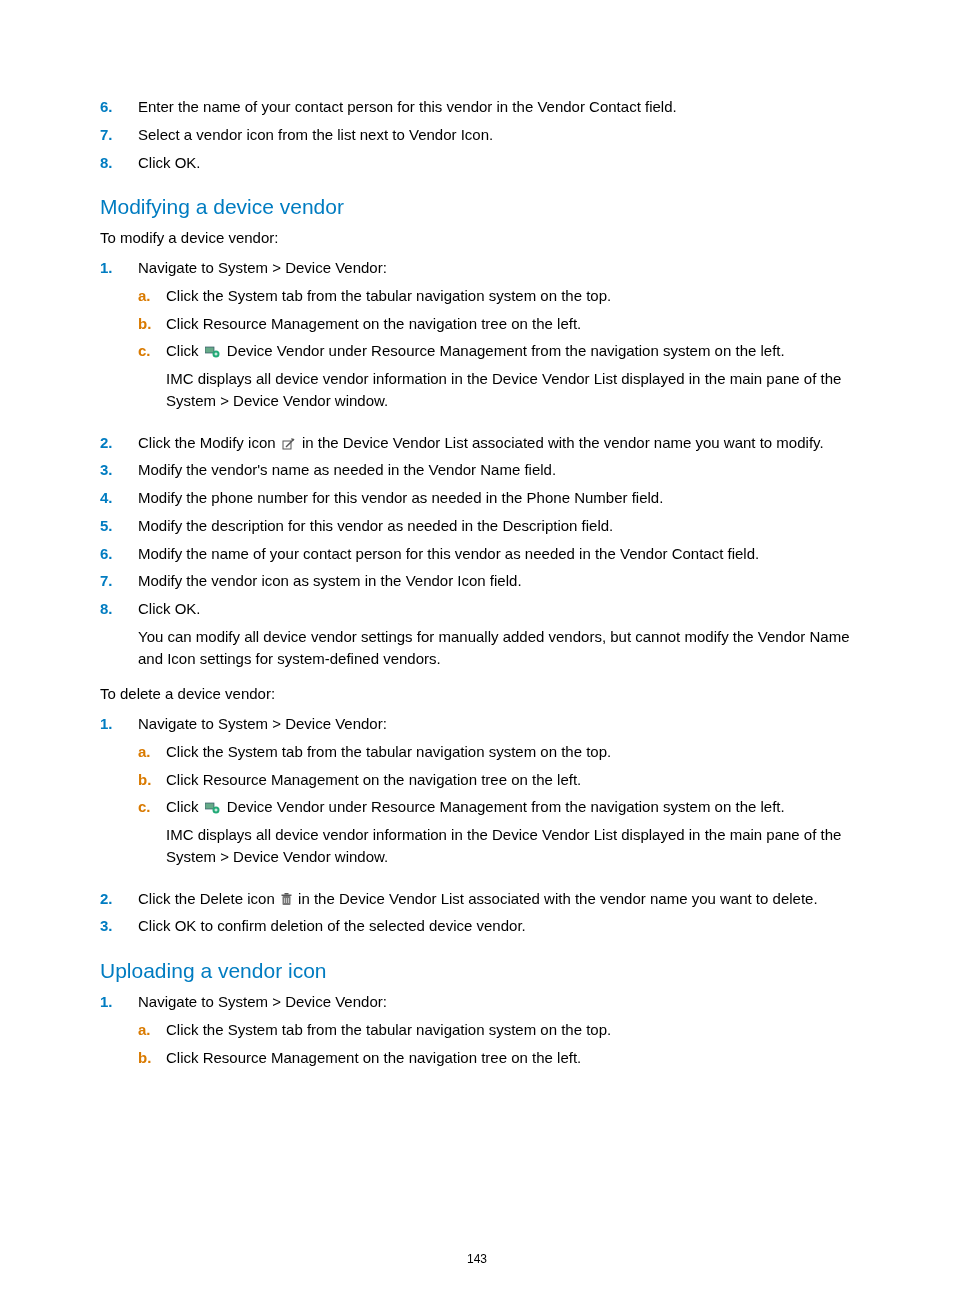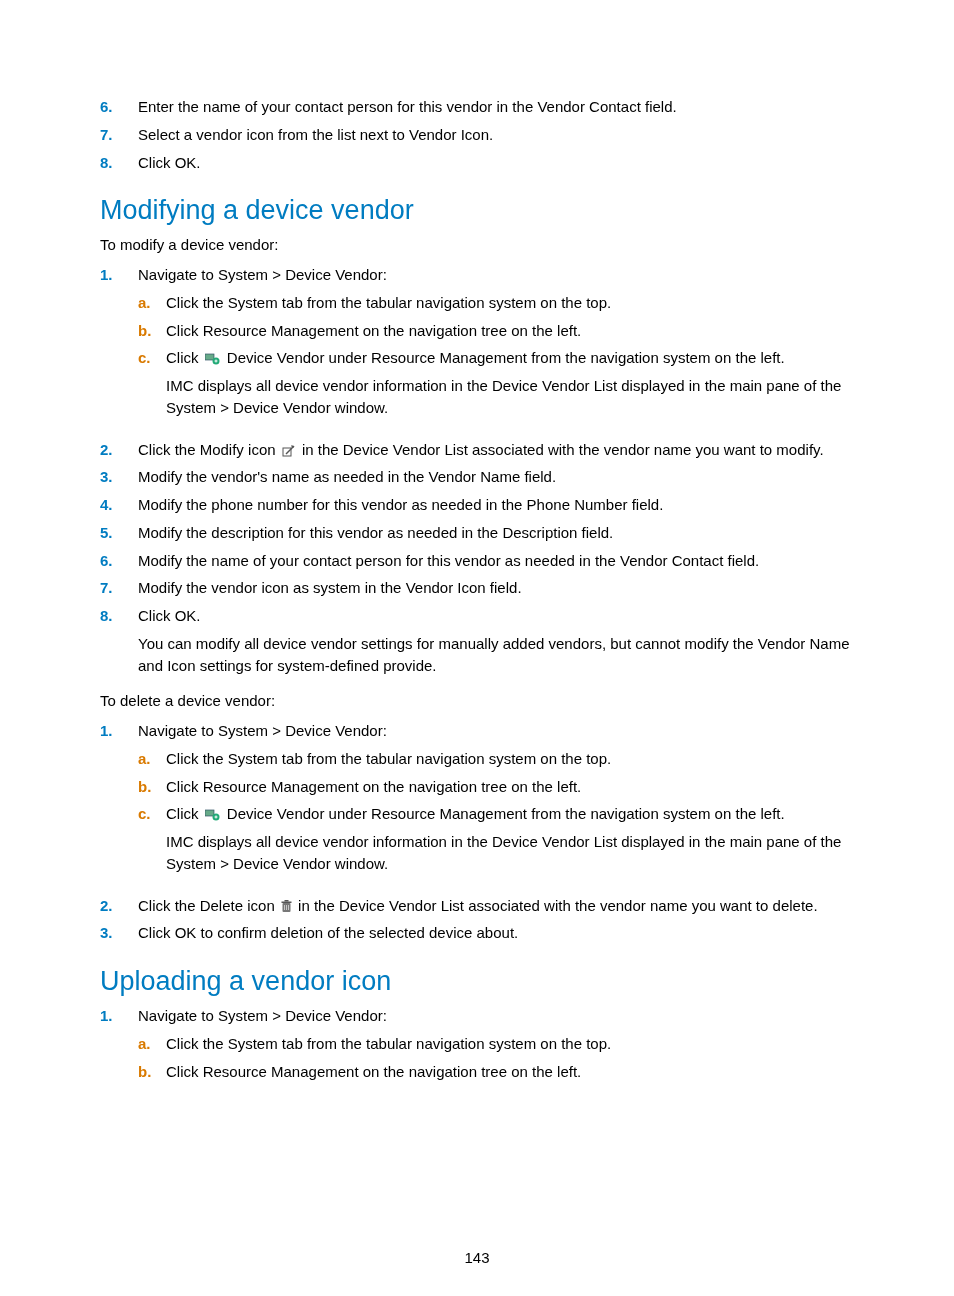--- a/index.html
+++ b/index.html
@@ -12,21 +12,21 @@
   }
   .page {
     width: 954px;
     min-height: 1296px;
     padding: 90px 100px 40px 100px;
     box-sizing: border-box;
     position: relative;
   }
   h2 {
     font-family: Arial, Helvetica, sans-serif;
-    font-size: 27px;
+    font-size: 21px;
     font-weight: normal;
     color: #007cc1;
     margin: 22px 0 8px 0;
   }
   p {
     margin: 6px 0 8px 0;
     line-height: 1.45;
   }
   ol.num {
     list-style: none;
@@ -68,21 +68,21 @@
   a.link {
     color: #007cc1;
     text-decoration: none;
   }
   .pagenum {
     position: absolute;
     bottom: 30px;
     left: 0;
     width: 100%;
     text-align: center;
-    font-size: 15px;
+    font-size: 12px;
   }
   svg.icon {
     vertical-align: middle;
     margin: 0 2px;
   }
 </style>
 </head>
 <body>
 
 <div class="page">
@@ -169,21 +169,21 @@
         <span class="body"><span>Modify the name of your contact person for this vendor as needed in the </span><span class="b">Vendor Contact</span><span> field.</span></span>
       </li>
   <li>
         <span class="marker">7.</span>
         <span class="body"><span>Modify the vendor icon as system in the </span><span class="b">Vendor Icon</span><span> field.</span></span>
       </li>
   <li>
         <span class="marker">8.</span>
         <span class="body">
     <span>Click </span><span class="b">OK</span><span>.</span>
-    <p><span>You can modify all device vendor settings for manually added vendors, but cannot modify the </span><span class="b">Vendor Name</span><span> and </span><span class="b">Icon</span><span> settings for system-defined provide.</span></p>
+    <p><span>You can modify all device vendor settings for manually added vendors, but cannot modify the </span><span class="b">Vendor Name</span><span> and </span><span class="b">Icon</span><span> settings for system-defined vendors.</span></p>
   </span>
       </li>
 </ol>
 
 <p>To delete a device vendor:</p>
 <ol class="num">
   <li>
     <span class="marker">1.</span>
     <span class="body">
       <span>Navigate to </span><span class="b">System &gt; Device Vendor</span><span>:</span>
@@ -220,21 +220,21 @@
             <rect x="1.5" y="3" width="8" height="9" fill="#777" rx="1"></rect>
             <rect x="0.5" y="1.5" width="10" height="1.5" fill="#555"></rect>
             <rect x="3.5" y="0" width="4" height="1.5" fill="#555"></rect>
             <path d="M3.5 5 v5 M5.5 5 v5 M7.5 5 v5" stroke="#ddd" stroke-width="0.8"></path>
           </svg>
       <span> in the </span><span class="b">Device Vendor List</span><span> associated with the vendor name you want to delete.</span>
     </span>
   </li>
   <li>
         <span class="marker">3.</span>
-        <span class="body"><span>Click </span><span class="b">OK</span><span> to confirm deletion of the selected device about.</span></span>
+        <span class="body"><span>Click </span><span class="b">OK</span><span> to confirm deletion of the selected device vendor.</span></span>
       </li>
 </ol>
 
 <h2>Uploading a vendor icon</h2>
 <ol class="num">
   <li>
     <span class="marker">1.</span>
     <span class="body">
       <span>Navigate to </span><span class="b">System</span><span> &gt; </span><span class="b">Device Vendor</span><span>:</span>
       <ol class="alpha">

